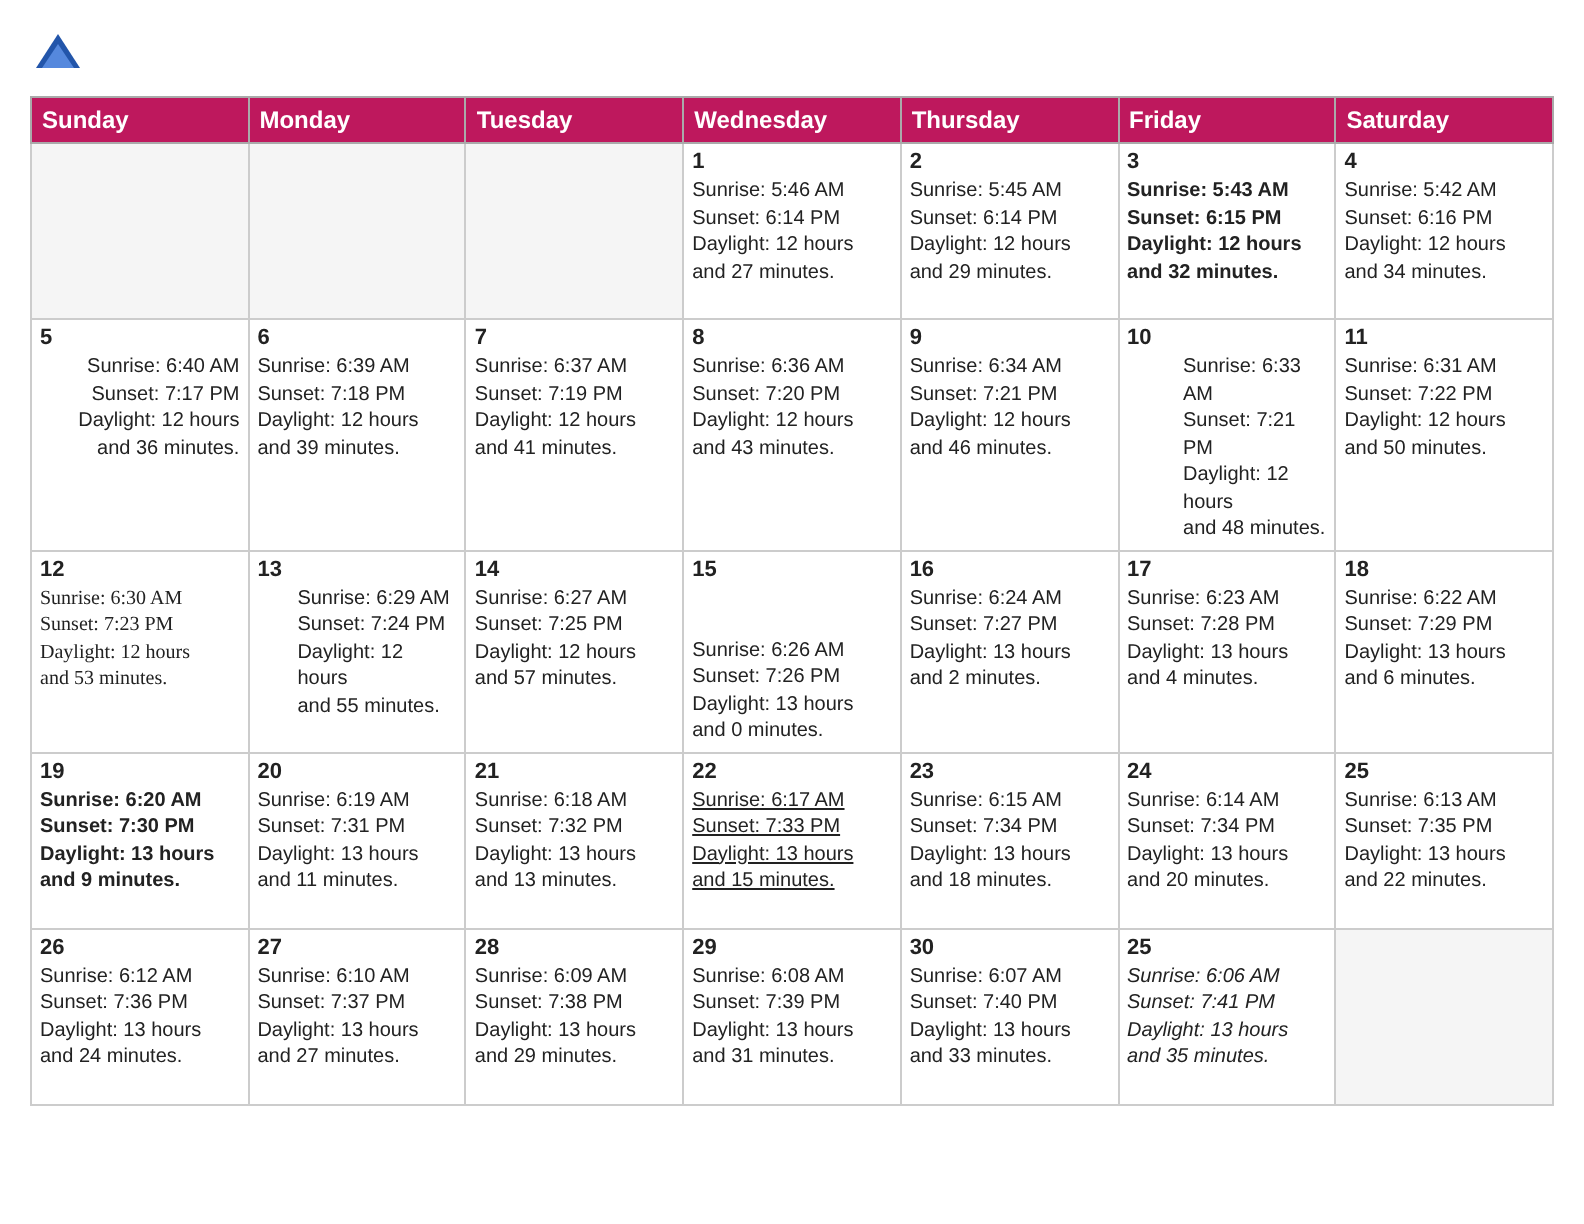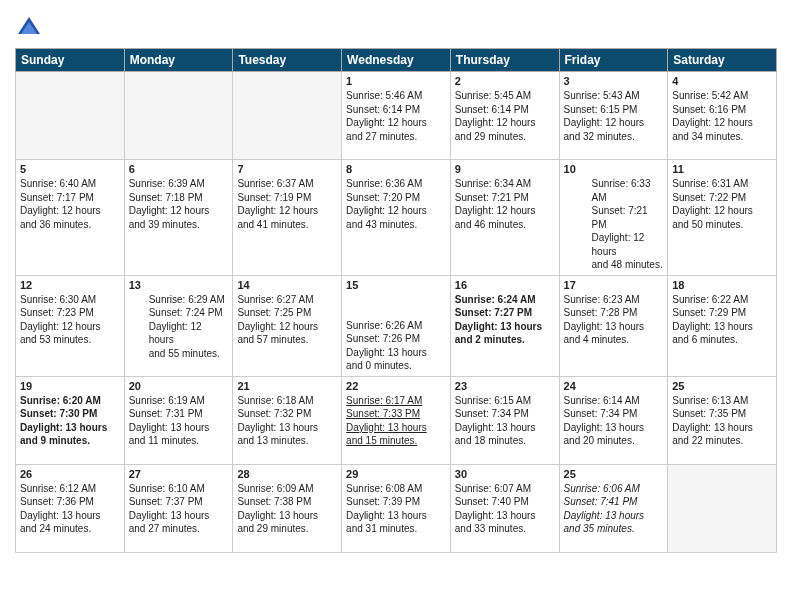--- a/index.html
+++ b/index.html
@@ -58,21 +58,21 @@
     .location-title {
       font-size: 13px;
       color: #444;
     }
     .calendar {
       width: 100%;
       border-collapse: collapse;
       table-layout: fixed;
     }
     .calendar th {
-      background: #0c4a6e;
+      background: #be185d;
       color: #fff;
       text-align: left;
       padding: 4px 5px;
       font-size: 12px;
       font-weight: bold;
       border: 1px solid #aaa;
     }
     .calendar td {
       border: 1px solid #ccc;
       vertical-align: top;
@@ -142,37 +142,37 @@
           </td>
           <td>
             <div class="day-num">2</div>
             <div class="cell-text" style="white-space: pre-line;">Sunrise: 5:45 AM
 Sunset: 6:14 PM
 Daylight: 12 hours
 and 29 minutes.</div>
           </td>
           <td>
             <div class="day-num">3</div>
-            <div class="cell-text" style="white-space: pre-line;">Sunrise: 5:43 AM
+            <div class="cell-text" style="white-space: pre-line; font-weight: bold;">Sunrise: 5:43 AM
 Sunset: 6:15 PM
 Daylight: 12 hours
 and 32 minutes.</div>
           </td>
           <td>
             <div class="day-num">4</div>
             <div class="cell-text" style="white-space: pre-line;">Sunrise: 5:42 AM
 Sunset: 6:16 PM
 Daylight: 12 hours
 and 34 minutes.</div>
           </td>
         </tr>
         <tr>
           <td>
             <div class="day-num">5</div>
-            <div class="cell-text" style="white-space: pre-line;">Sunrise: 6:40 AM
+            <div class="cell-text" style="white-space: pre-line; text-align: right;">Sunrise: 6:40 AM
 Sunset: 7:17 PM
 Daylight: 12 hours
 and 36 minutes.</div>
           </td>
           <td>
             <div class="day-num">6</div>
             <div class="cell-text" style="white-space: pre-line;">Sunrise: 6:39 AM
 Sunset: 7:18 PM
 Daylight: 12 hours
 and 39 minutes.</div>
@@ -209,21 +209,21 @@
             <div class="day-num">11</div>
             <div class="cell-text" style="white-space: pre-line;">Sunrise: 6:31 AM
 Sunset: 7:22 PM
 Daylight: 12 hours
 and 50 minutes.</div>
           </td>
         </tr>
         <tr>
           <td>
             <div class="day-num">12</div>
-            <div class="cell-text" style="white-space: pre-line;">Sunrise: 6:30 AM
+            <div class="cell-text" style="white-space: pre-line; font-family: Liberation Serif, serif;">Sunrise: 6:30 AM
 Sunset: 7:23 PM
 Daylight: 12 hours
 and 53 minutes.</div>
           </td>
           <td>
             <div class="day-num">13</div>
             <div class="cell-text" style="white-space: pre-line; margin-left: 20px;">Sunrise: 6:29 AM
 Sunset: 7:24 PM
 Daylight: 12 hours
 and 55 minutes.</div>
@@ -237,21 +237,21 @@
           </td>
           <td>
             <div class="day-num">15</div>
             <div class="cell-text" style="white-space: pre-line; margin-top: 28px;">Sunrise: 6:26 AM
 Sunset: 7:26 PM
 Daylight: 13 hours
 and 0 minutes.</div>
           </td>
           <td>
             <div class="day-num">16</div>
-            <div class="cell-text" style="white-space: pre-line; font-weight: bold;">Sunrise: 6:24 AM
+            <div class="cell-text" style="white-space: pre-line;">Sunrise: 6:24 AM
 Sunset: 7:27 PM
 Daylight: 13 hours
 and 2 minutes.</div>
           </td>
           <td>
             <div class="day-num">17</div>
             <div class="cell-text" style="white-space: pre-line;">Sunrise: 6:23 AM
 Sunset: 7:28 PM
 Daylight: 13 hours
 and 4 minutes.</div>

